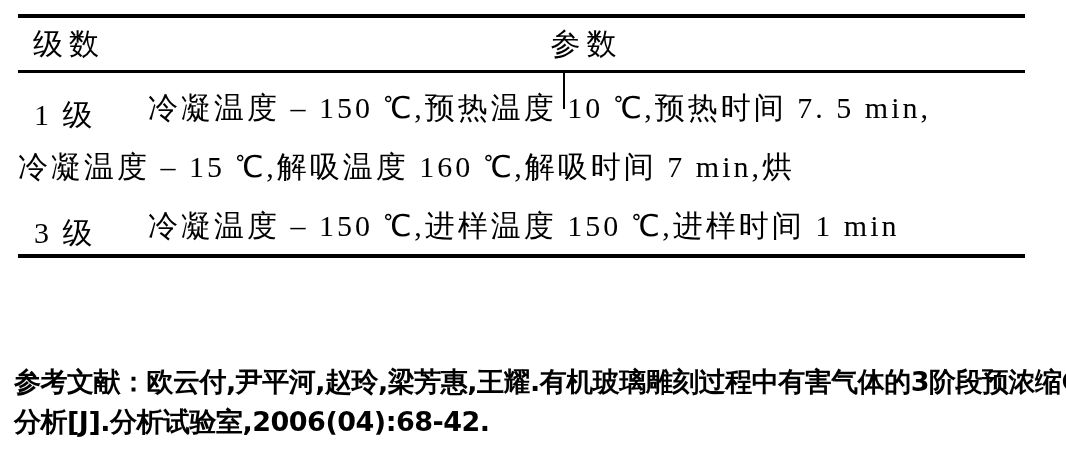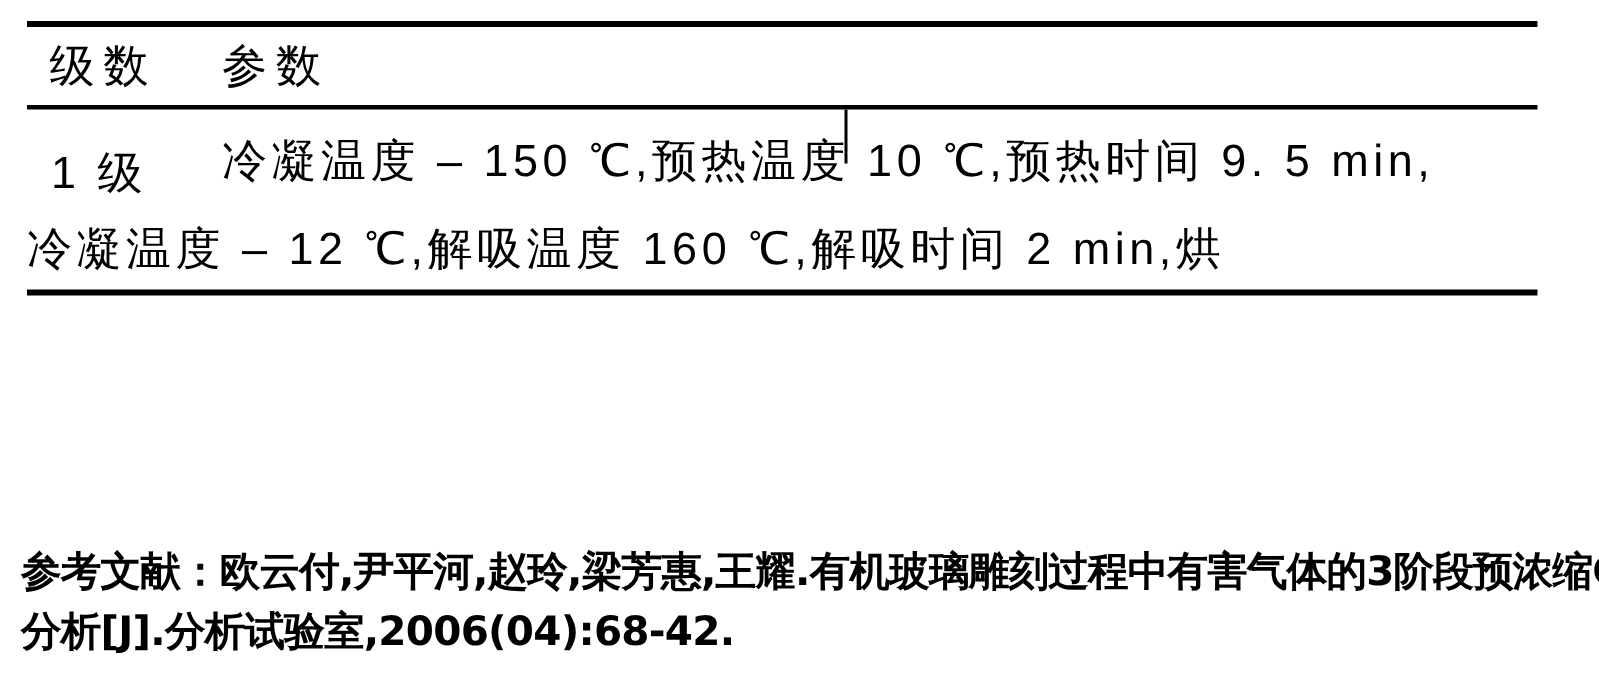--- a/index.html
+++ b/index.html
@@ -13,39 +13,40 @@
     position: absolute; inset: 0;
     color: #000;
   }
   
   .tbl {
     position: absolute;
     left: 18px; top: 14px;
     width: 1007px;
     border-top: 4px solid #000;
     border-bottom: 4px solid #000;
-    font-family: Liberation Sans, sans-serif;
+    font-family: Liberation Serif, serif;
     font-size: 30px;
     letter-spacing: 3px;
     color: #000;
   }
   .thead {
     display: flex;
     align-items: center;
     height: 52px;
     border-bottom: 3px solid #000;
   }
   .th-label {
     width: 130px;
     padding-left: 15px;
     box-sizing: border-box;
     letter-spacing: 6px;
   }
   .th-param {
     flex: 1;
+    text-align: center;
     letter-spacing: 6px;
   }
   .tbody { padding: 2px 0 0 0; }
   .tr {
     display: flex;
     align-items: center;
     margin-top: 4px;
   }
   .td-label {
     width: 130px;
@@ -90,30 +91,36 @@
     <div class="thead">
       <div class="th-label">级数</div>
       <div class="th-param">参数</div>
     </div>
 
     <div class="tbody">
 
       <div class="tr">
         <div class="td-label">1 级</div>
         <div class="td-param">
-          <div class="param-line">冷凝温度 – 150 ℃,预热温度 10 ℃,预热时间 9. 5 min,</div>
+          <div class="param-line">冷凝温度 – 150 ℃,预热温度 10 ℃,预热时间 7. 5 min,</div>
         </div>
       </div>
 
       <div class="tr">
         <div class="td-param">
-          <div class="param-line">冷凝温度 – 12 ℃,解吸温度 160 ℃,解吸时间 2 min,烘</div>
+          <div class="param-line">冷凝温度 – 15 ℃,解吸温度 160 ℃,解吸时间 7 min,烘</div>
         </div>
       </div>
 
+      <div class="tr">
+        <div class="td-label">3 级</div>
+        <div class="td-param">
+          <div class="param-line">冷凝温度 – 150 ℃,进样温度 150 ℃,进样时间 1 min</div>
+        </div>
+      </div>
 
     </div>
   </div>
 
   <div class="caret"></div>
 
   <div class="reference">
     <div class="ref-line">参考文献：欧云付,尹平河,赵玲,梁芳惠,王耀.有机玻璃雕刻过程中有害气体的3阶段预浓缩GC/MS</div>
     <div class="ref-line">分析[J].分析试验室,2006(04):68-42.</div>
   </div>

